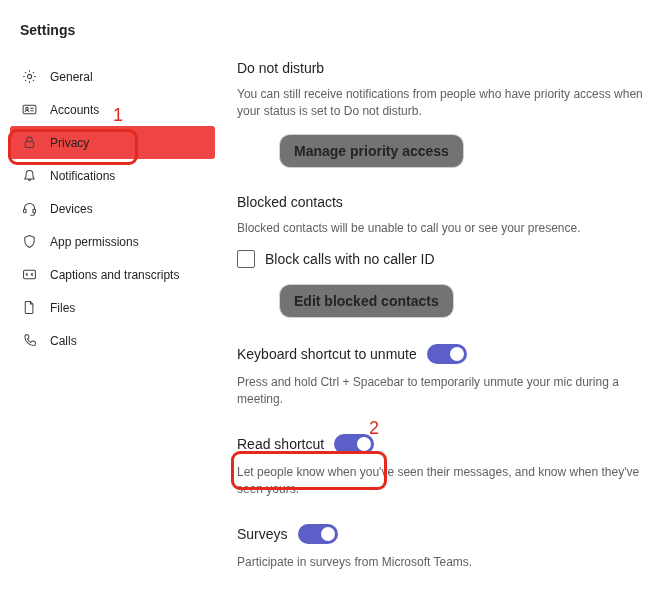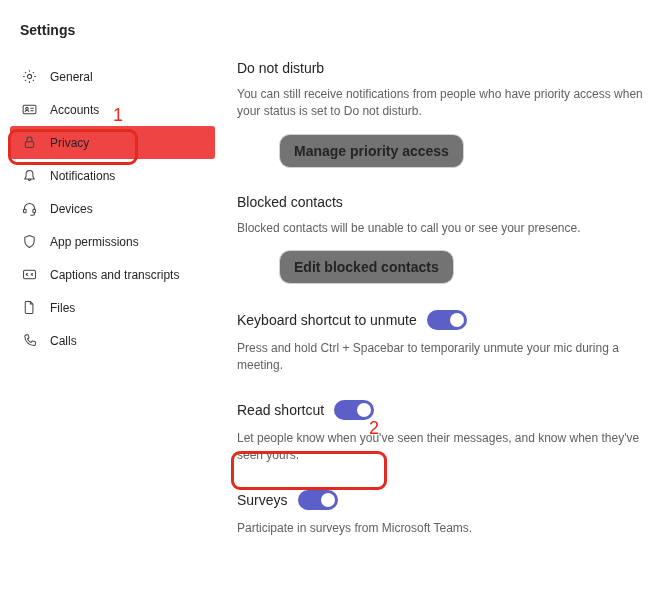--- a/index.html
+++ b/index.html
@@ -251,20 +251,24 @@
 
     <div class="section">
       <div class="section-title">Do not disturb</div>
       <div class="section-desc">You can still receive notifications from people who have priority access when your status is set to Do not disturb.</div>
       <button class="btn">Manage priority access</button>
     </div>
 
     <div class="section">
       <div class="section-title">Blocked contacts</div>
       <div class="section-desc">Blocked contacts will be unable to call you or see your presence.</div>
+      <div class="checkbox-row">
+        <span class="checkbox"></span>
+        <span>Block calls with no caller ID</span>
+      </div>
       <button class="btn">Edit blocked contacts</button>
     </div>
 
     <div class="section">
       <div class="section-title-row">
         <span class="section-title" style="margin-bottom:0">Keyboard shortcut to unmute</span>
         <span class="toggle"></span>
       </div>
       <div class="section-desc" style="margin-bottom:0">Press and hold Ctrl + Spacebar to temporarily unmute your mic during a meeting.</div>
     </div>

